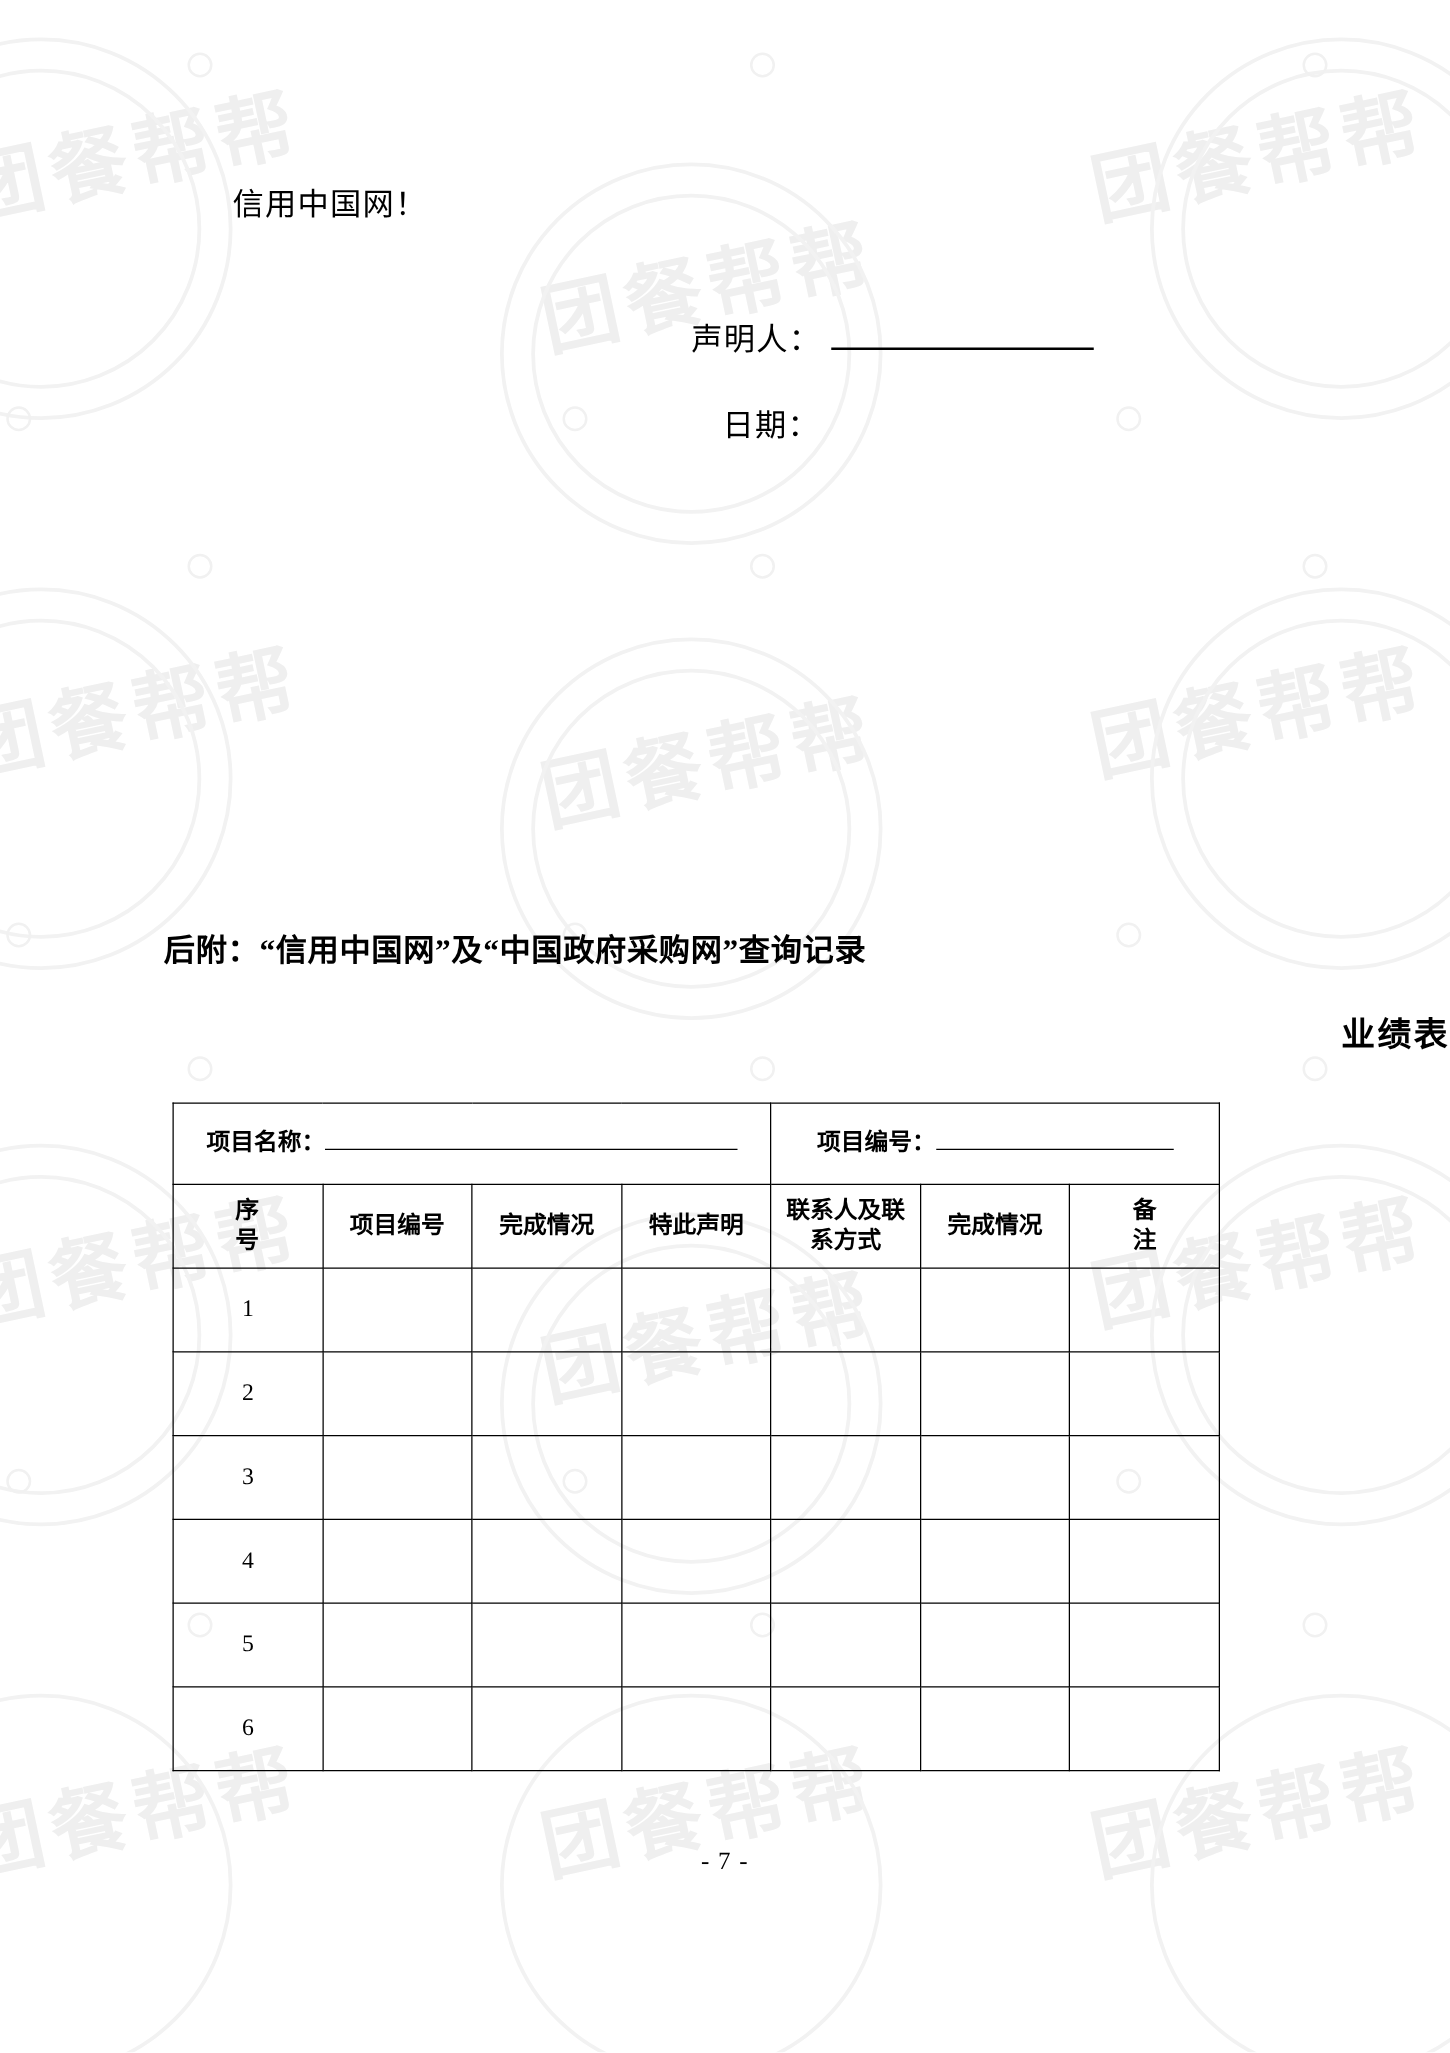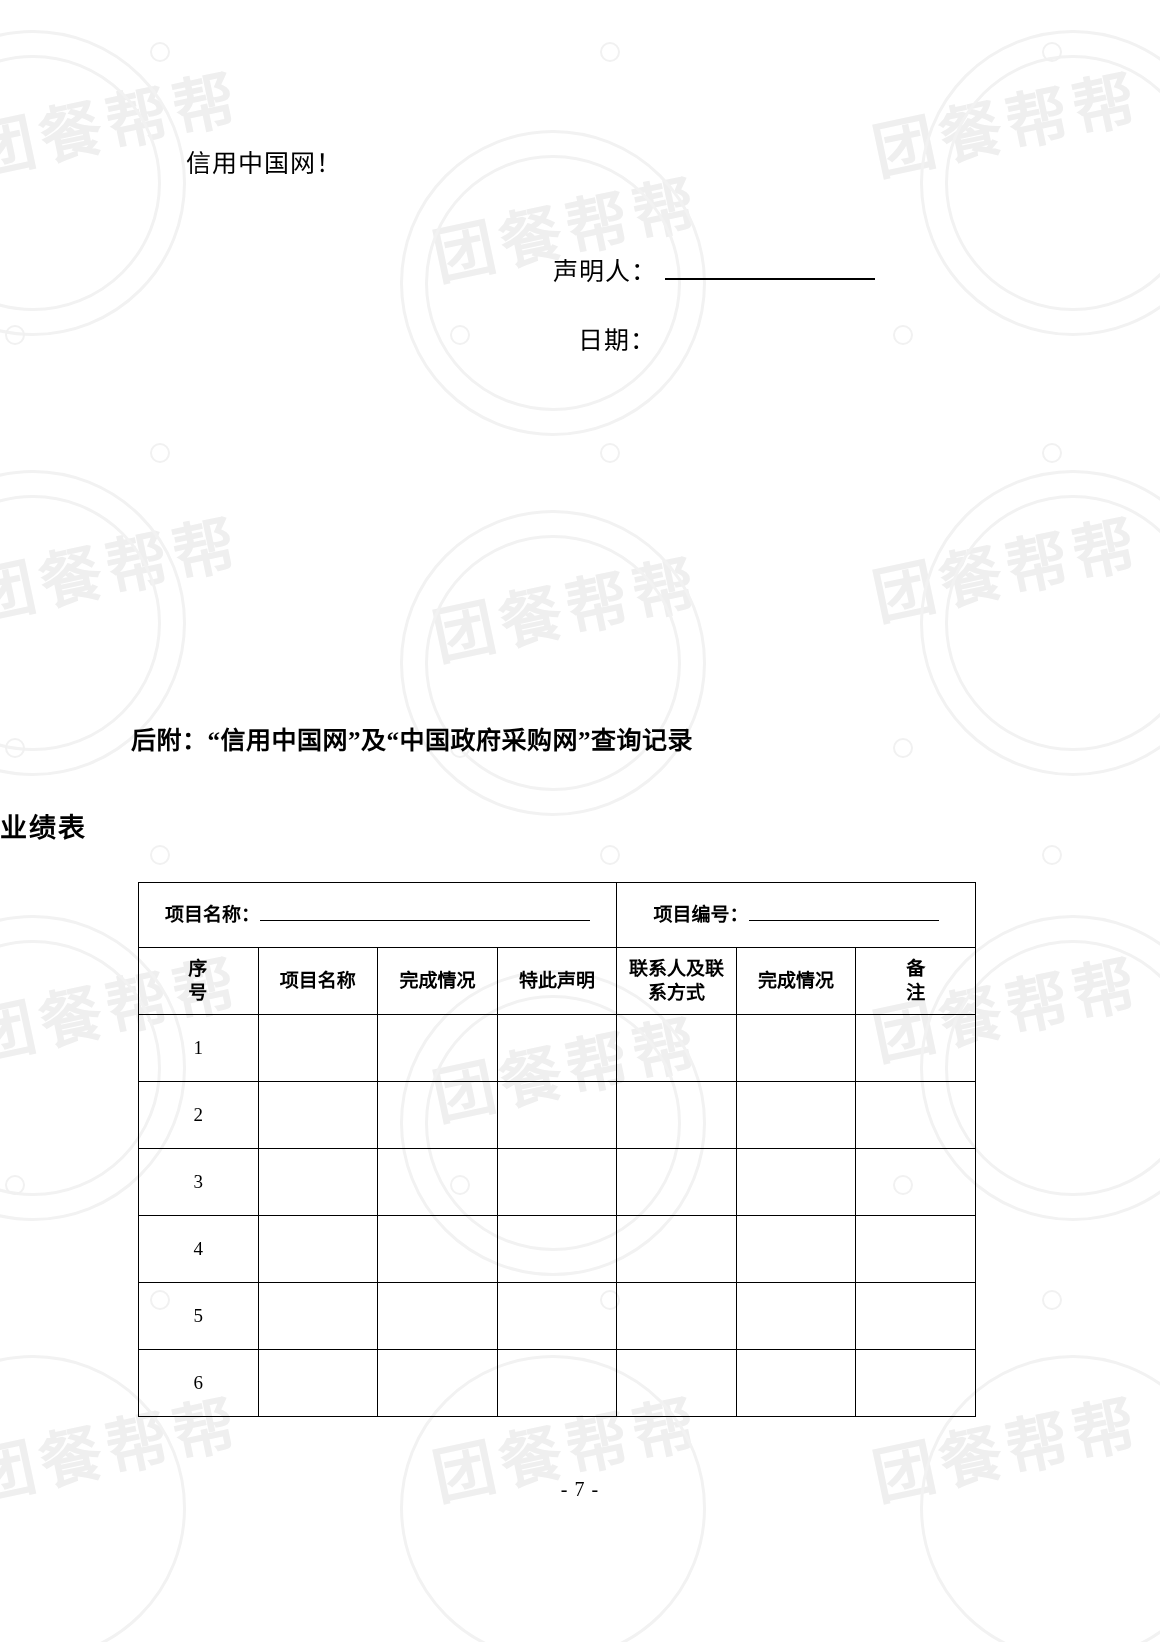--- a/index.html
+++ b/index.html
@@ -83,32 +83,32 @@
   .line-date {
     position: absolute;
     left: 578px;
     top: 320px;
     font-size: 25px;
     letter-spacing: 1px;
   }
   .line-append {
     position: absolute;
     left: 131px;
-    top: 720px;
+    top: 740px;
     font-size: 25px;
     font-weight: 700;
     letter-spacing: 0.5px;
     text-align: right;
   }
   .table-title {
     position: absolute;
     left: 0;
     right: 0;
     top: 806px;
-    text-align: left;
+    text-align: right;
     font-size: 27px;
     font-weight: 700;
     letter-spacing: 2px;
   }
 
   
   .perf-table-wrap {
     position: absolute;
     left: 138px;
     top: 882px;
@@ -264,21 +264,21 @@
             <td class="top-right-cell" colspan="3">
               <span>项目编号：</span><span class="fill-inline fill-short"></span>
             </td>
           </tr>
 
           <tr>
             <td class="head-cell idx-head">
                 <span>序</span>
                 <span>号</span>
               </td>
-            <td class="head-cell name-col">项目名称</td>
+            <td class="head-cell name-col">项目编号</td>
             <td class="head-cell amt-col">完成情况</td>
             <td class="head-cell date-col">特此声明</td>
             <td class="head-cell contact-col">联系人及联系方式</td>
             <td class="head-cell status-col">完成情况</td>
             <td class="head-cell note-col note-head">
                 <span>备</span>
                 <span>注</span>
               </td>
           </tr>
 

